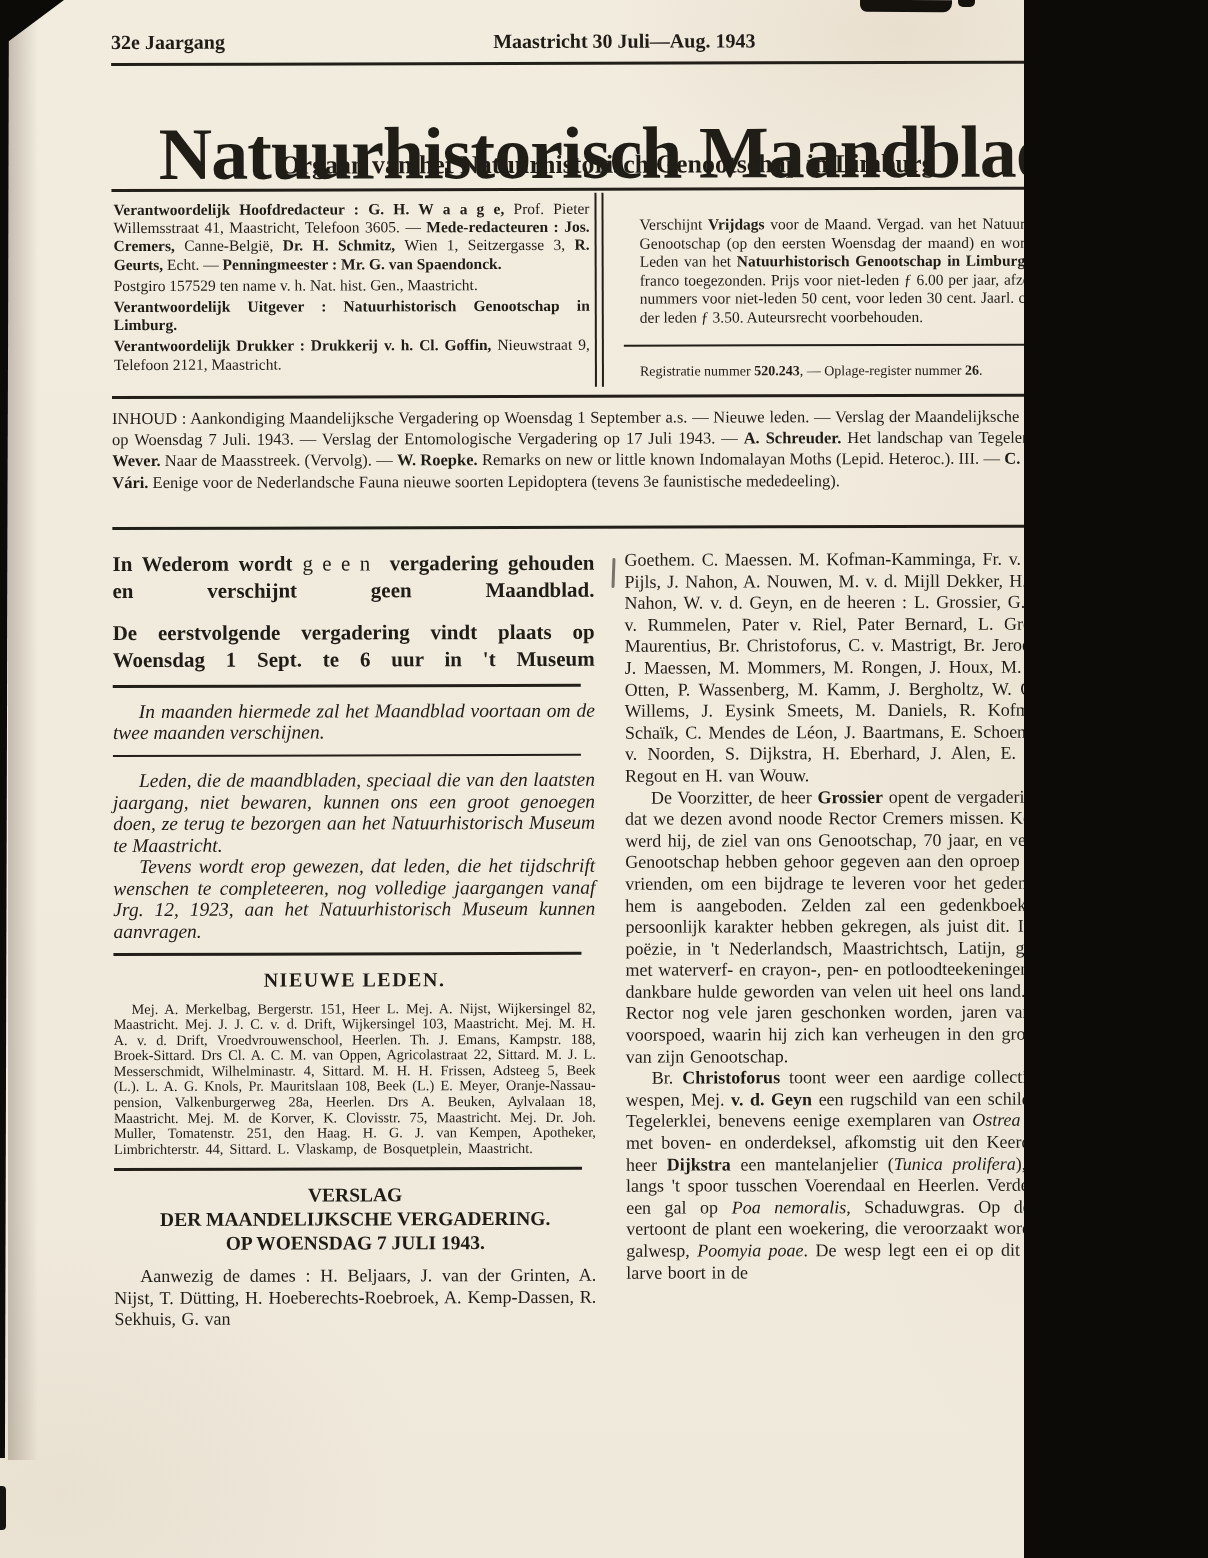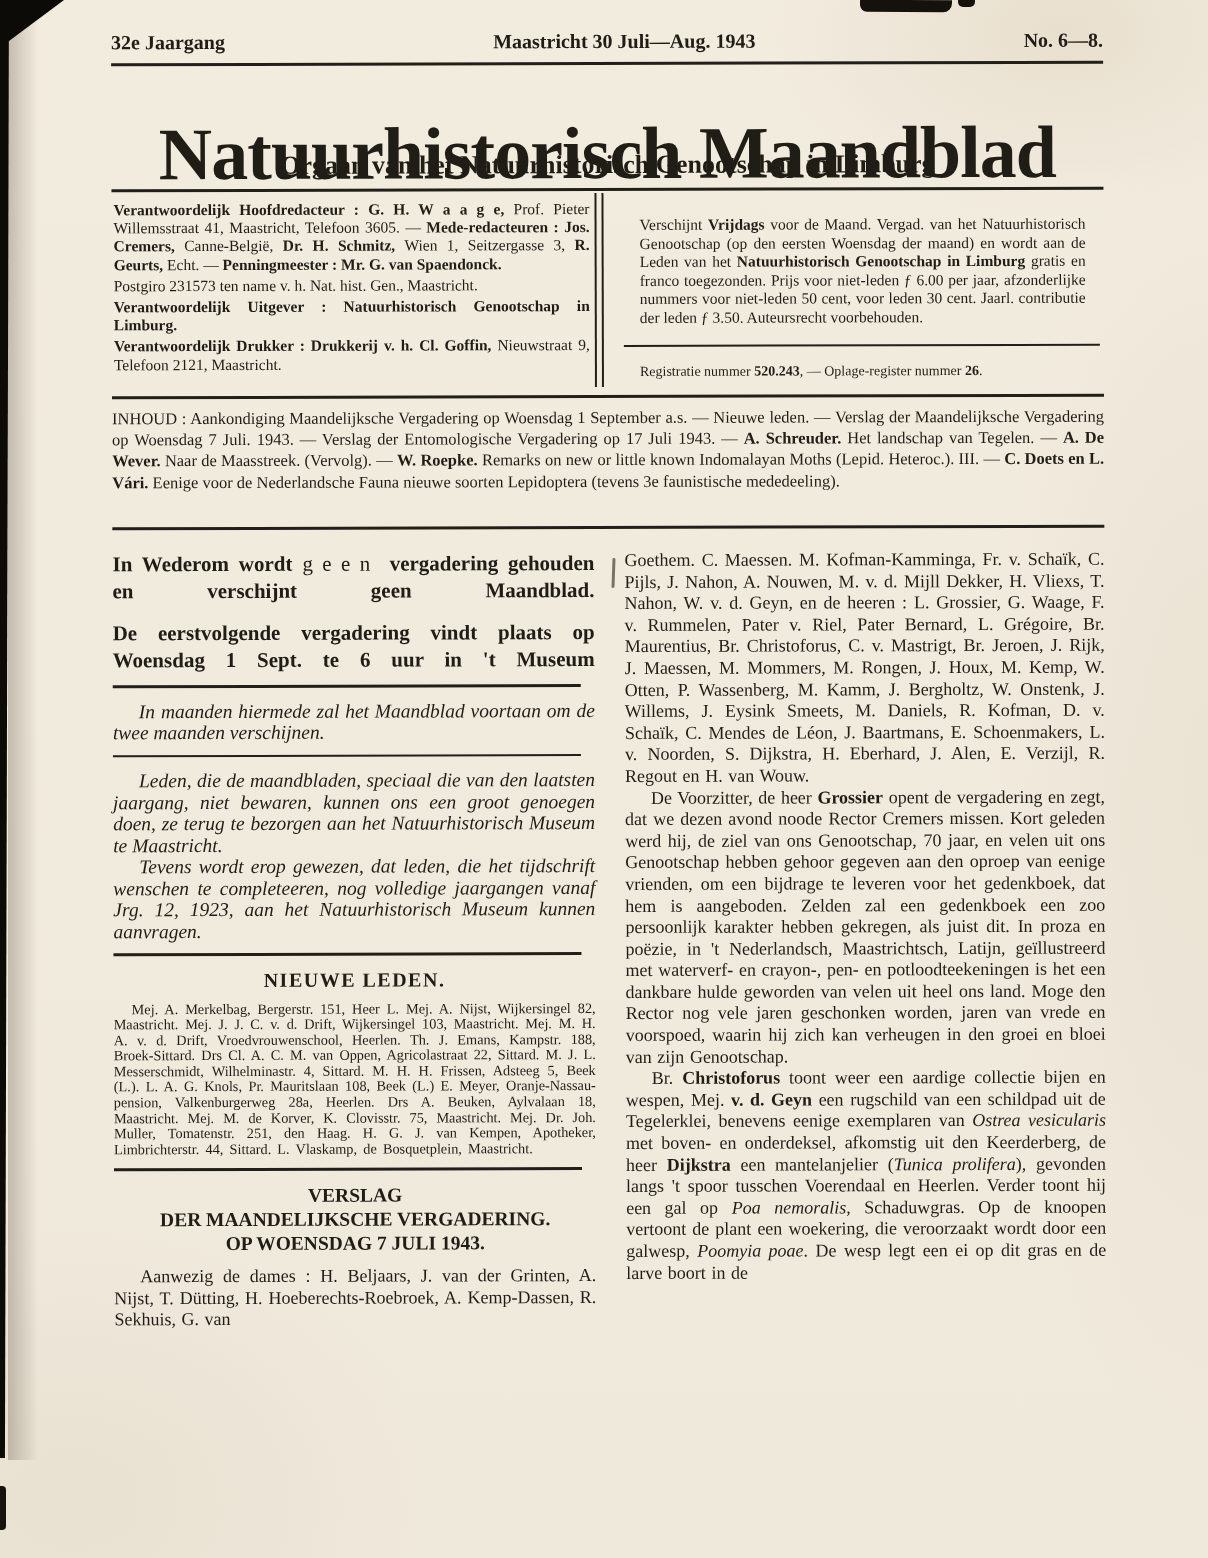--- a/index.html
+++ b/index.html
@@ -1,16 +1,16 @@
 <!DOCTYPE html>
 <html><head>
 <meta charset="utf-8">
 <style>
   html,body{margin:0;padding:0;background:#0d0b08;}
-  .page{position:relative;width:1208px;height:1558px;overflow:hidden;
+  .page{position:relative;width:1024px;height:1558px;overflow:hidden;
     background:
       radial-gradient(ellipse 420px 260px at 88% 2%, rgba(214,198,174,.35), transparent 70%),
       radial-gradient(ellipse 500px 380px at 6% 96%, rgba(208,192,166,.22), transparent 72%),
       radial-gradient(ellipse 300px 900px at 100% 50%, rgba(216,202,180,.25), transparent 75%),
       linear-gradient(#f2ecdf,#efe9dc);
     color:#201d17;
     font-family:"Liberation Serif","DejaVu Serif",serif;
   }
   .content{position:absolute;inset:0;transform:rotate(-0.15deg);}
   
@@ -82,21 +82,21 @@
       <span>No. 6—8.</span>
     </div>
     <div class="hr hr-1"></div>
 
     <h1 class="journal-title">Natuurhistorisch Maandblad</h1>
     <div class="journal-subtitle">Orgaan van het Natuurhistorisch Genootschap in Limburg</div>
     <div class="hr hr-2"></div>
 
     <section class="mh-left">
       <p><span class="seg-b">Verantwoordelijk Hoofdredacteur : </span><span class="seg-b">G. H. W a a g e, </span><span>Prof. Pieter Willemsstraat 41, Maastricht, Telefoon 3605. — </span><span class="seg-b">Mede-redacteuren : </span><span class="seg-b">Jos. Cremers, </span><span>Canne-België, </span><span class="seg-b">Dr. H. Schmitz, </span><span>Wien 1, Seitzergasse 3, </span><span class="seg-b">R. Geurts, </span><span>Echt. — </span><span class="seg-b">Penningmeester : Mr. G. van Spaendonck.</span></p>
-      <p><span>Postgiro 231573 ten name v. h. Nat. hist. Gen., Maastricht.</span></p>
+      <p><span>Postgiro 157529 ten name v. h. Nat. hist. Gen., Maastricht.</span></p>
       <p><span class="seg-b">Verantwoordelijk Uitgever : Natuurhistorisch Genootschap in Limburg.</span></p>
       <p><span class="seg-b">Verantwoordelijk Drukker : Drukkerij v. h. Cl. Goffin, </span><span>Nieuwstraat 9, Telefoon 2121, Maastricht.</span></p>
     </section>
 
     <div class="mh-divider"></div>
 
     <section class="mh-right">
       <p><span>Verschijnt </span><span class="seg-b">Vrijdags</span><span> voor de Maand. Vergad. van het Natuurhistorisch Genootschap (op den eersten Woensdag der maand) en wordt aan de Leden van het </span><span class="seg-b">Natuurhistorisch Genootschap in Limburg</span><span> gratis en franco toegezonden. Prijs voor niet-leden ƒ 6.00 per jaar, afzonderlijke nummers voor niet-leden 50 cent, voor leden 30 cent. Jaarl. contributie der leden ƒ 3.50. Auteursrecht voorbehouden.</span></p>
       <div class="mh-rule"></div>
       <p class="mh-reg"><span>Registratie nummer </span><span class="seg-b">520.243</span><span>, — Oplage-register nummer </span><span class="seg-b">26</span><span>.</span></p>

